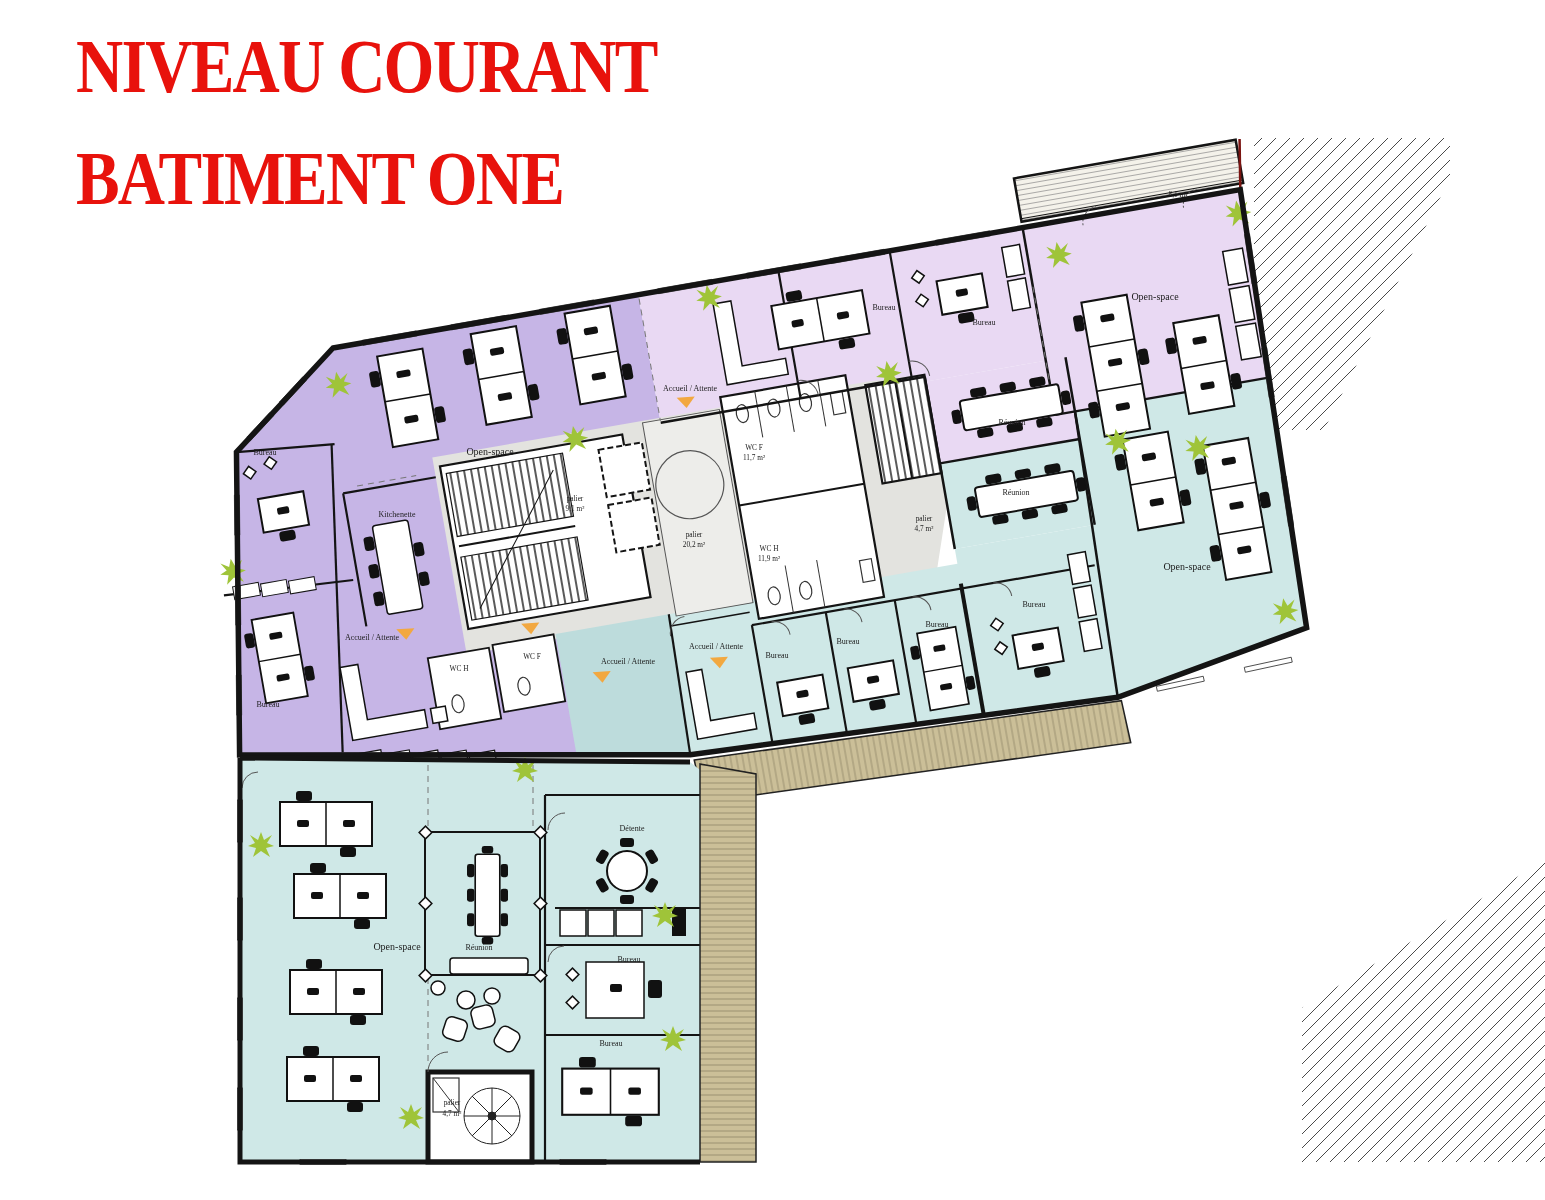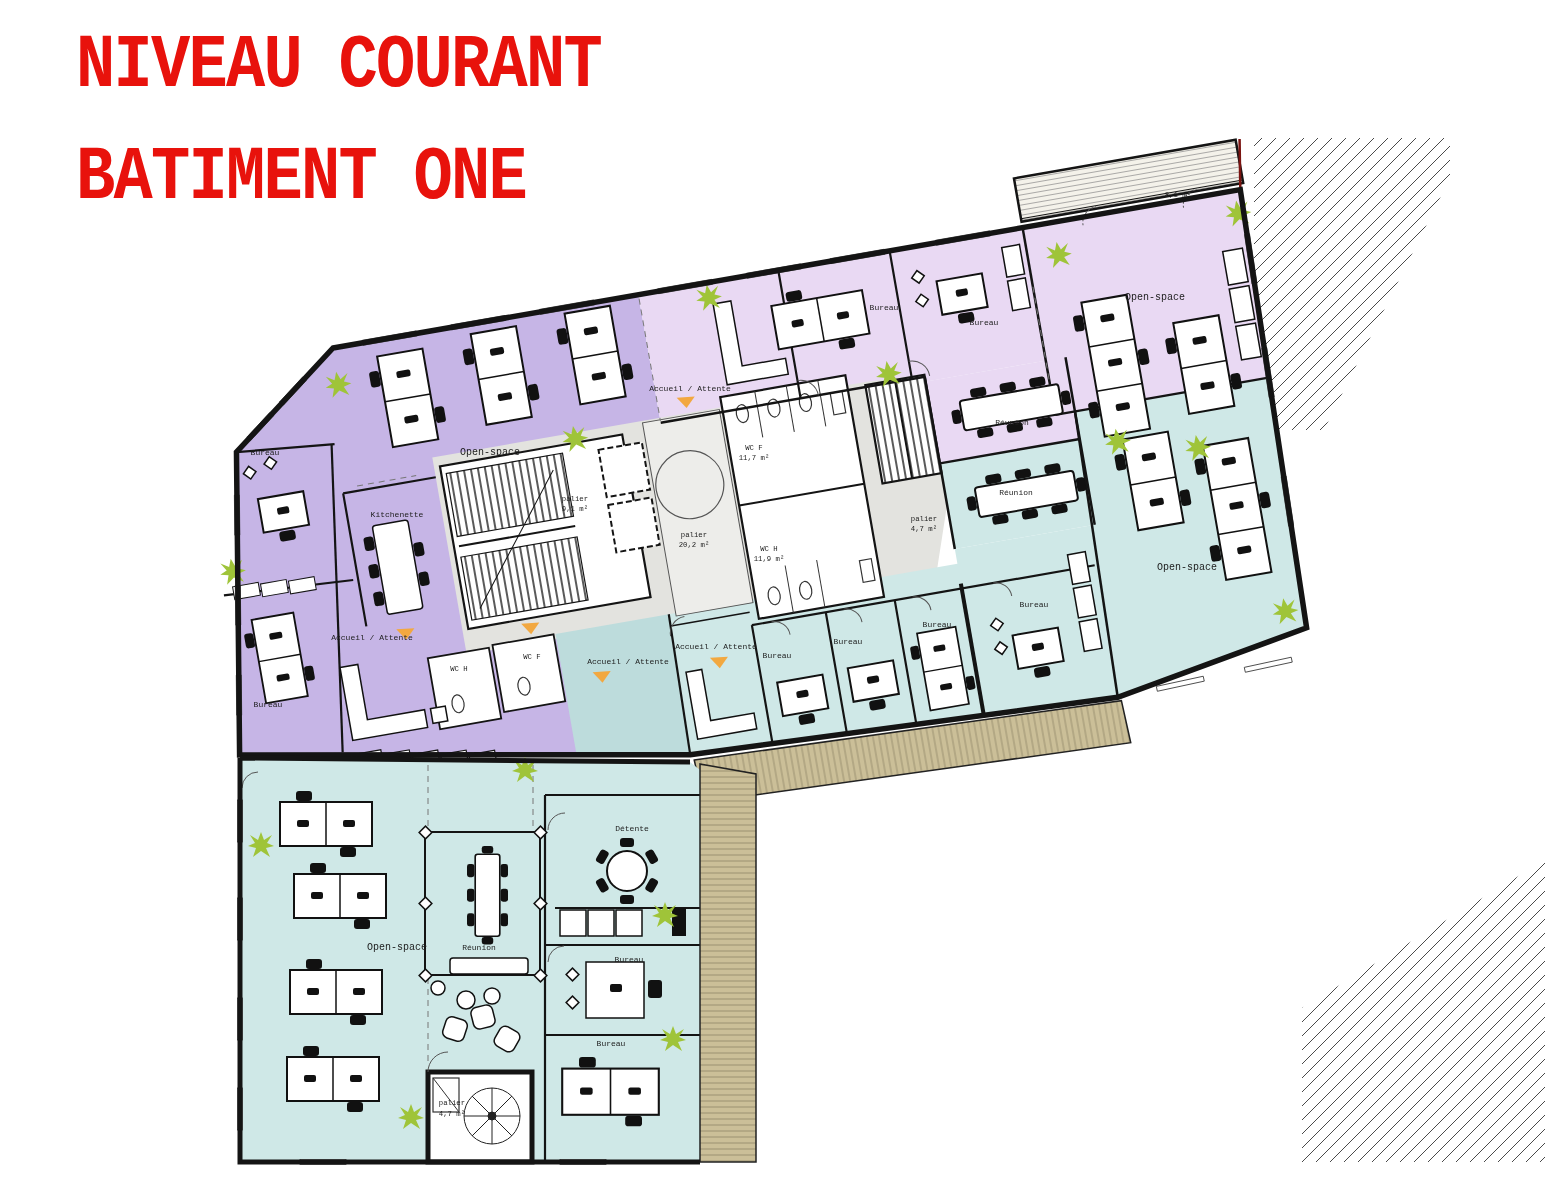--- a/index.html
+++ b/index.html
@@ -1,17 +1,17 @@
 <!DOCTYPE html>
 <html><head>
 <meta charset="utf-8">
 <style>
   html,body{margin:0;padding:0;background:#fff;}
   .canvas{position:relative;width:1545px;height:1200px;background:#fff;overflow:hidden;
-          font-family:Liberation Mono, monospace;}
+          font-family:Liberation Serif, serif;}
   .title{position:absolute;left:76px;top:10px;color:#e8120c;font-weight:700;
          font-size:76px;line-height:112px;letter-spacing:-2px;
          transform:scaleX(.86);transform-origin:left top;white-space:nowrap;}
   svg{position:absolute;left:0;top:0;}
   .lbl-lg{font-size:10px;fill:#1d1d1d;text-anchor:middle;}
   .lbl-sm{font-size:8px;fill:#1d1d1d;text-anchor:middle;}
   .area{font-size:7.3px;fill:#1d1d1d;text-anchor:middle;}
   .wall{stroke:#141414;fill:none;}
   .furn{fill:#ffffff;stroke:#111;stroke-width:1.5;}
   .door{stroke:#555;stroke-width:1;fill:none;}

